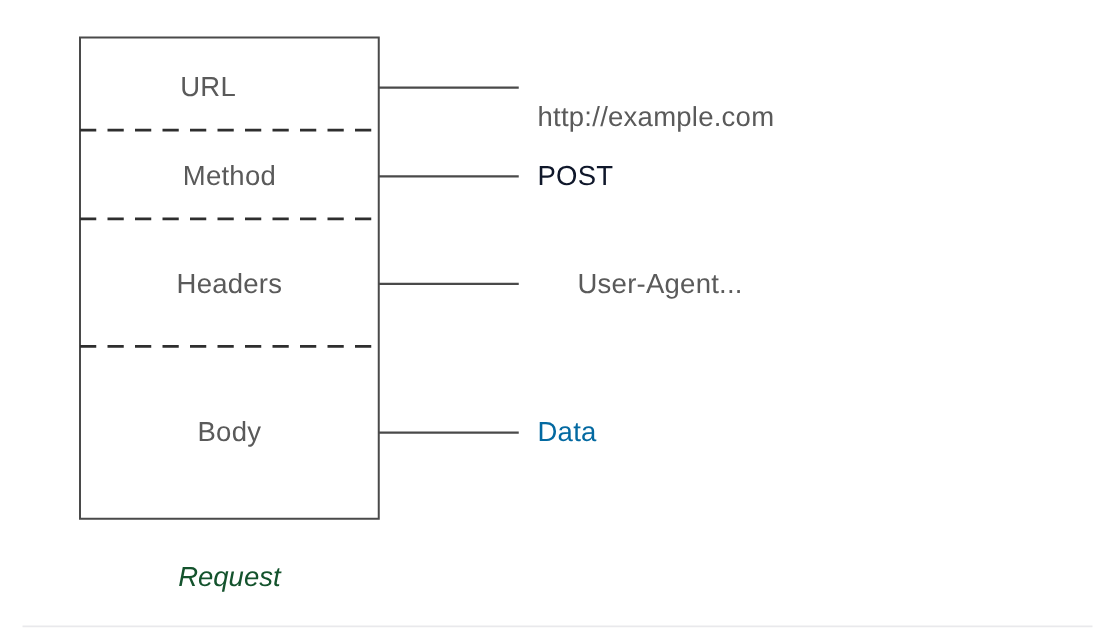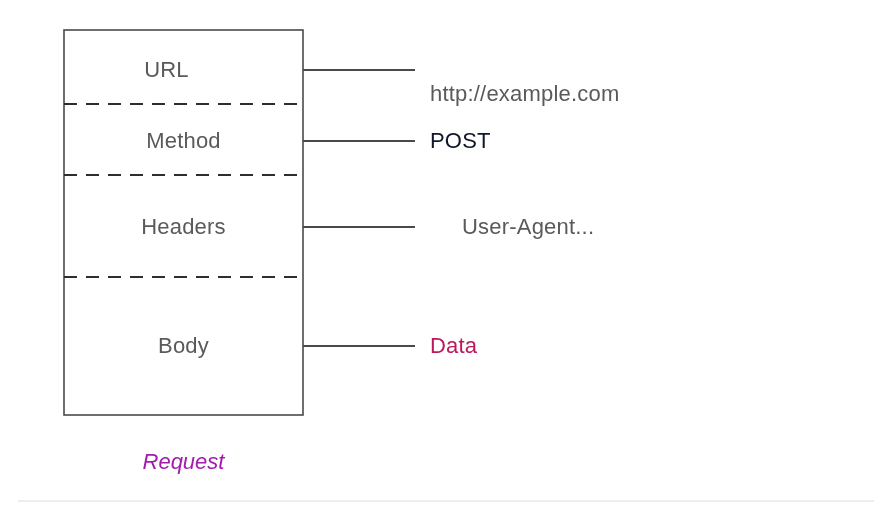--- a/index.html
+++ b/index.html
@@ -105,17 +105,17 @@
   </svg>
 
   <div class="section-label" id="section-label-0" style="top: 70px; left: 64px; width: 205px; color: rgb(90, 90, 90);">URL</div>
   <div class="section-label" id="section-label-2" style="top: 227px; left: 64px; width: 239px; color: rgb(90, 90, 90);">Headers</div>
   <div class="section-label" id="section-label-1" style="top: 141px; left: 64px; width: 239px; color: rgb(90, 90, 90);">Method</div>
   <div class="section-label" id="section-label-3" style="top: 346px; left: 64px; width: 239px; color: rgb(90, 90, 90);">Body</div>
 
   <div class="value-label" id="value-label-0" style="top: 70px; color: rgb(90, 90, 90); margin-top: 24px;">http://example.com</div>
   <div class="value-label" id="value-label-1" style="top: 141px; color: #0f172a;">POST</div>
   <div class="value-label" id="value-label-2" style="top: 227px; color: rgb(90, 90, 90); margin-left: 32px;">User-Agent...</div>
-  <div class="value-label" id="value-label-3" style="top: 346px; color: #be185d;">Data</div>
+  <div class="value-label" id="value-label-3" style="top: 346px; color: #0369a1;">Data</div>
 
-  <div class="caption" id="diagram-caption" style="top: 462px; left: 64px; width: 239px; color: #a21caf;">Request</div>
+  <div class="caption" id="diagram-caption" style="top: 462px; left: 64px; width: 239px; color: #14532d;">Request</div>
 
 </div>
 
 </body></html>

